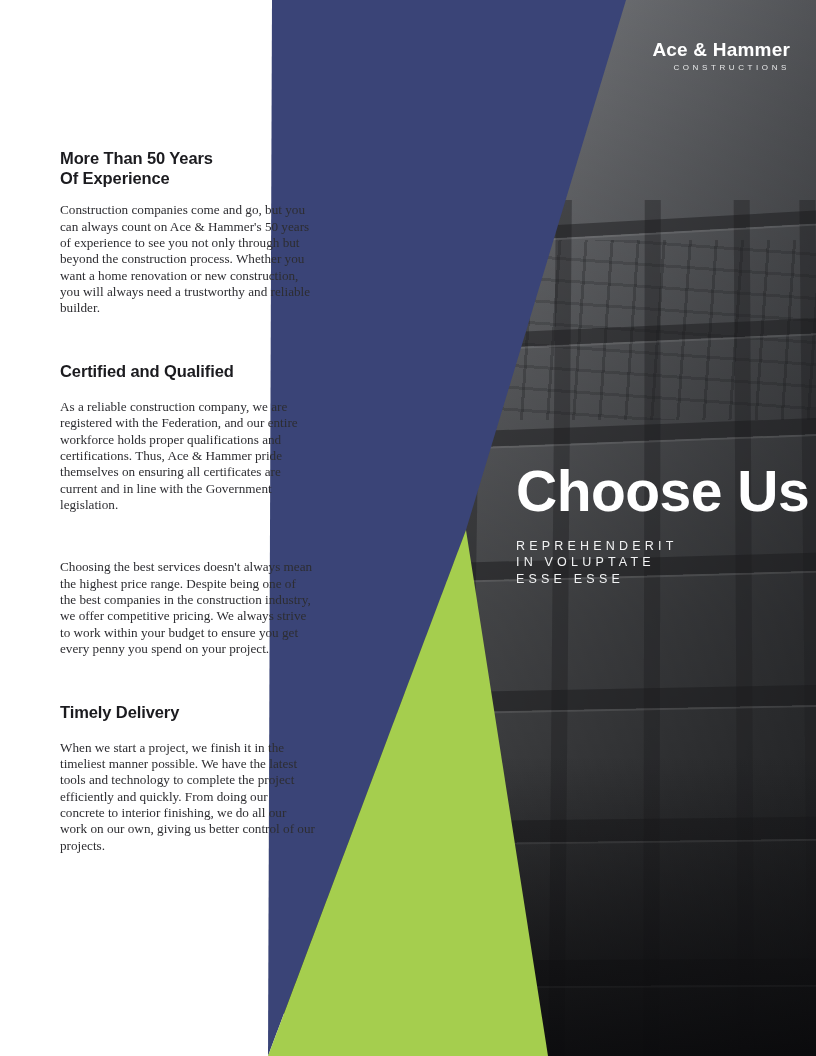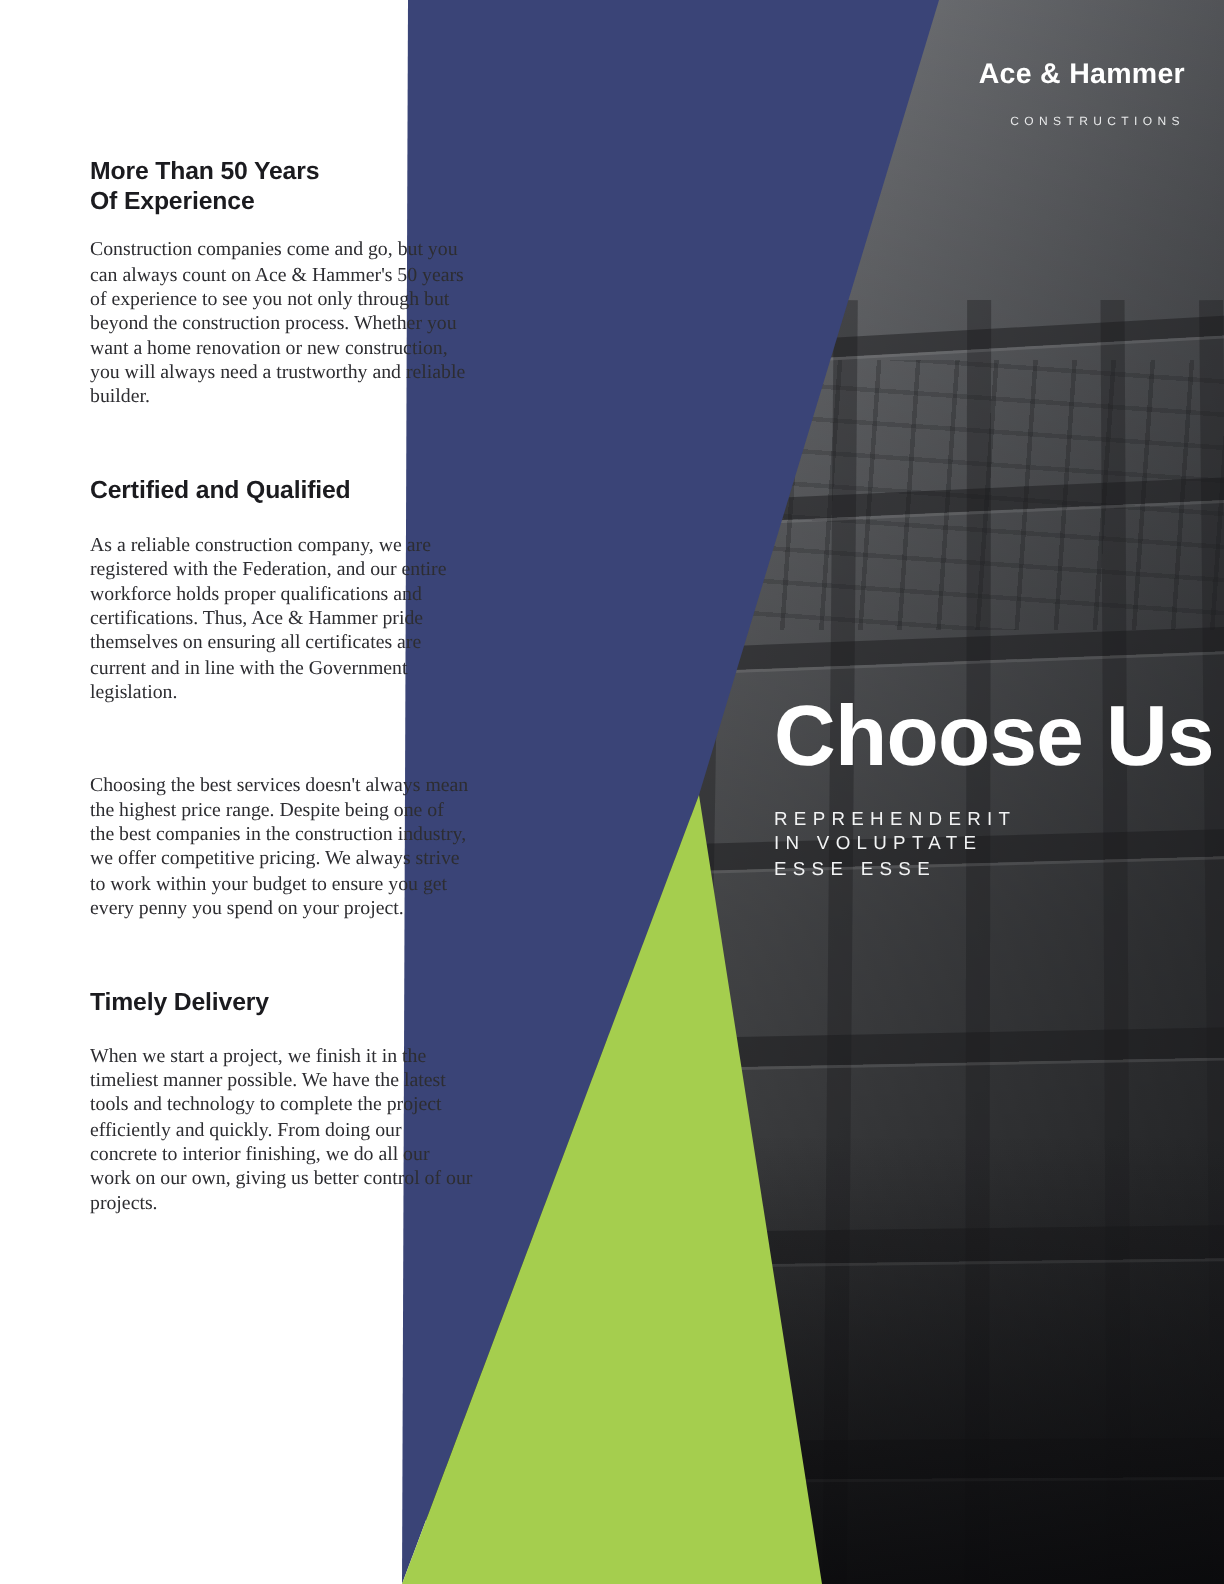--- a/index.html
+++ b/index.html
@@ -119,21 +119,21 @@
     text-align: right;
     color: #ffffff;
   }
   .logo-name {
     font-size: 19px;
     font-weight: bold;
     letter-spacing: 0.2px;
     line-height: 1.1;
   }
   .logo-sub {
-    margin-top: 15px;
+    margin-top: 2px;
     font-size: 8px;
     letter-spacing: 3.6px;
     color: #e8e9ea;
   }
 
   
   .hero {
     position: absolute;
     left: 516px;
     top: 408px;
@@ -155,21 +155,21 @@
     color: #f2f3f4;
   }
 
   
   .content {
     position: absolute;
     left: 60px;
     top: 104px;
     width: 255px;
   }
-  .block { margin-bottom: 34px; }
+  .block { margin-bottom: 34px; margin-top: 44px; }
   .block h2 {
     margin: 0 0 14px 0;
     font-size: 16.5px;
     font-weight: bold;
     color: #1b1b1f;
     line-height: 1.22;
     letter-spacing: -0.1px;
   }
   .block p {
     margin: 0;

